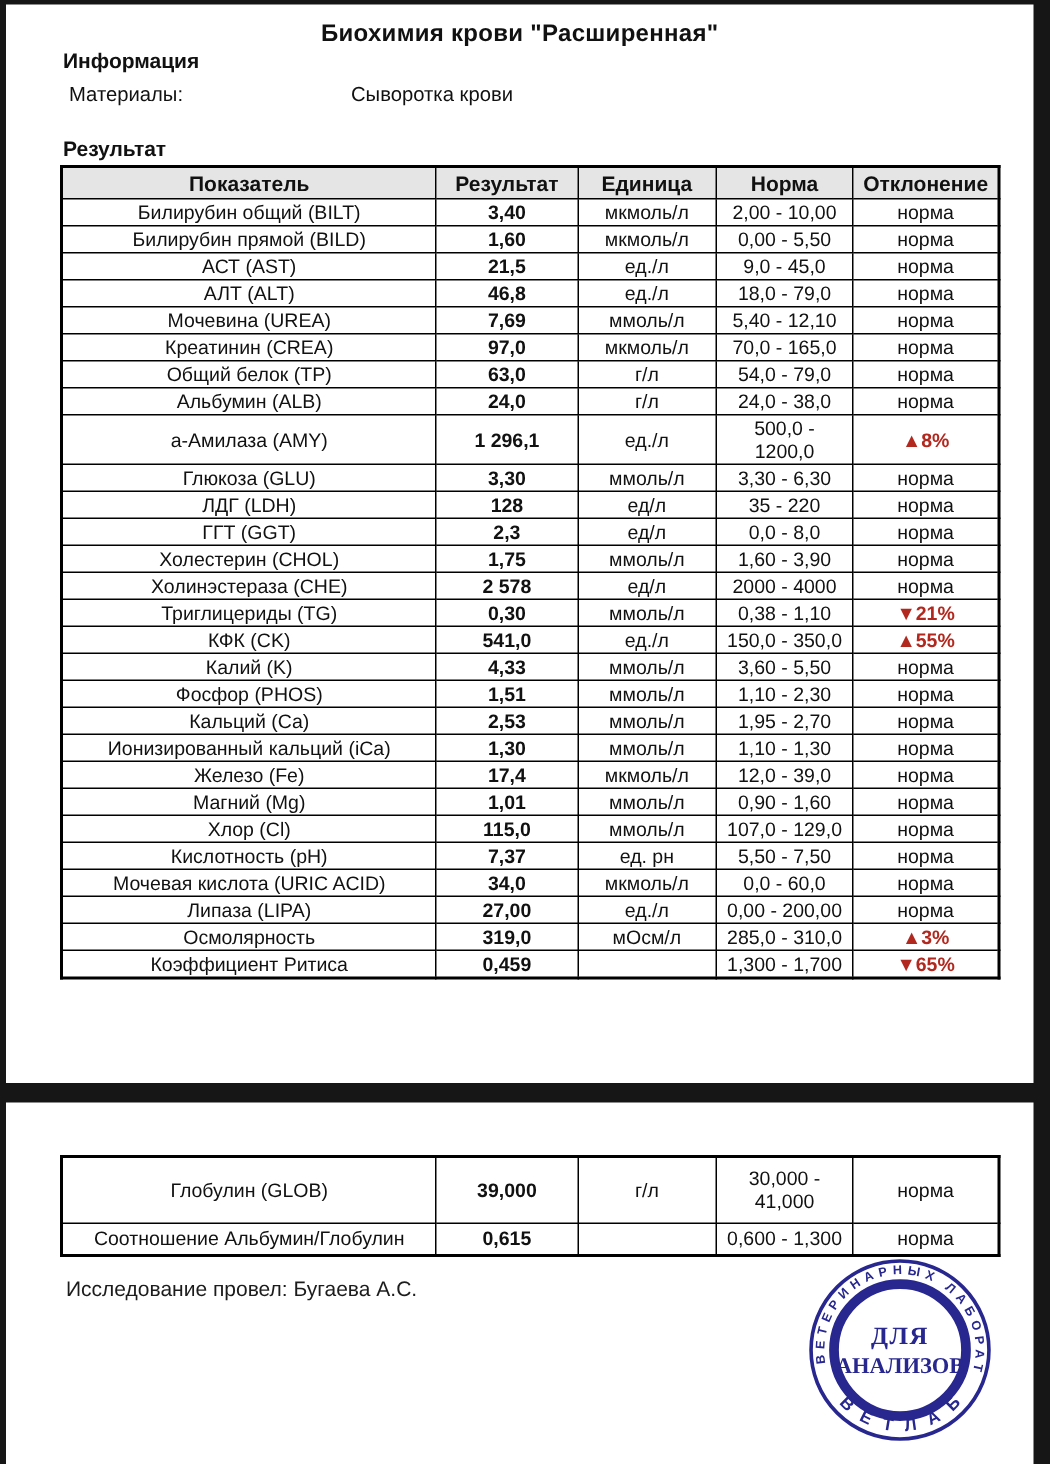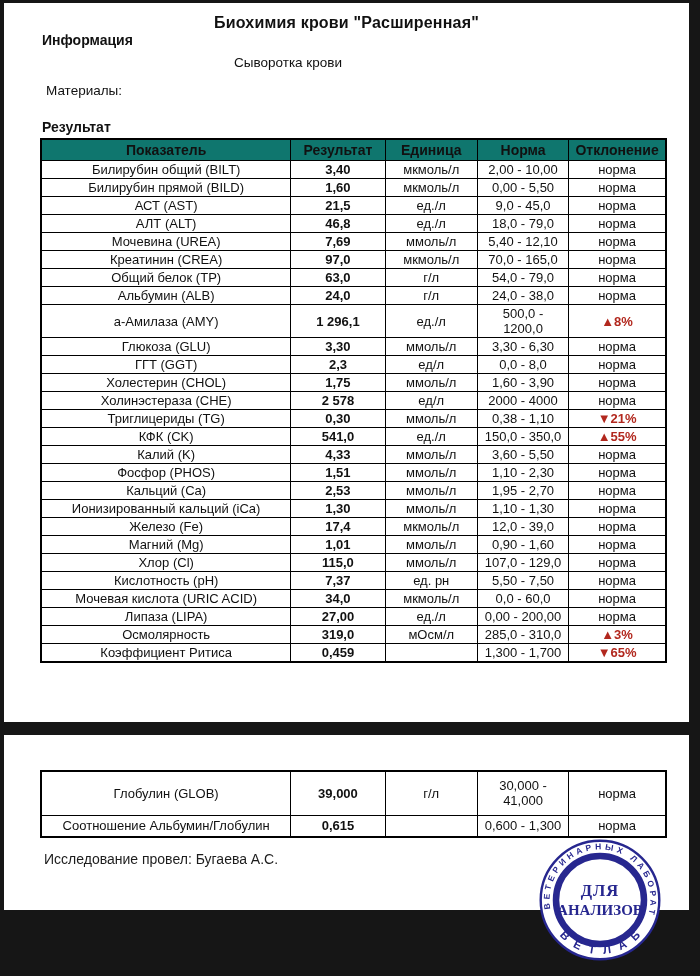--- a/index.html
+++ b/index.html
@@ -6,62 +6,62 @@
   html,body { width:700px; height:976px; }
   body {
     background:#161616;
     position:relative;
     font-family:"Liberation Sans","DejaVu Sans",sans-serif;
     color:#111;
     overflow:hidden;
   }
   .page { position:absolute; left:4px; width:685px; background:#ffffff; }
   #page1 { top:3px; height:719px; }
-  #page2 { top:735px; height:175px; }
+  #page2 { top:735px; height:241px; }
 
   .doc-title {
     text-align:center;
     font-weight:bold;
     font-size:16px;
     padding-top:11px;
     letter-spacing:0.2px;
   }
   .section-heading {
     font-weight:bold;
     font-size:14px;
     margin-left:38px;
   }
   #info-heading { }
   .materials-row {
     display:flex;
     margin-left:42px;
     margin-top:7px;
     font-size:13.5px;
   }
-  .materials-label { width:188px;margin-top:28px; }
+  .materials-label { width:188px; }
   #result-heading { margin-top:21px; margin-bottom:3px; }
 
   table.report {
     border-collapse:collapse;
     table-layout:fixed;
     margin-left:36px;
     width:627px;
     border:2px solid #000;
   }
   table.report th, table.report td {
     border:1px solid #000;
     font-size:13px;
     line-height:15px;
     padding:1px 2px;
     text-align:center;
     vertical-align:middle;
     overflow:hidden;
   }
   table.report th {
-    background:#0f766e;
+    background:#e5e5e5;
     font-size:14px;
     line-height:18px;
     height:18px;
     font-weight:bold;
   }
   th.col-name, td.cell-name { text-align:left; padding-left:4px; }
   td.cell-name { font-size:13.5px; }
   td { height:17px; }
   td.cell-result { font-weight:bold; font-size:13.5px; }
   td.cell-norm { white-space:pre-line; }
@@ -193,20 +193,27 @@
           <td class="cell-dev abnormal">▲8%</td>
         </tr>
         <tr>
           <td class="cell-name">Глюкоза (GLU)</td>
           <td class="cell-result">3,30</td>
           <td class="cell-unit">ммоль/л</td>
           <td class="cell-norm">3,30 - 6,30</td>
           <td class="cell-dev">норма</td>
         </tr>
         <tr>
+          <td class="cell-name">ЛДГ (LDH)</td>
+          <td class="cell-result">128</td>
+          <td class="cell-unit">ед/л</td>
+          <td class="cell-norm">35 - 220</td>
+          <td class="cell-dev">норма</td>
+        </tr>
+        <tr>
           <td class="cell-name">ГГТ (GGT)</td>
           <td class="cell-result">2,3</td>
           <td class="cell-unit">ед/л</td>
           <td class="cell-norm">0,0 - 8,0</td>
           <td class="cell-dev">норма</td>
         </tr>
         <tr>
           <td class="cell-name">Холестерин (CHOL)</td>
           <td class="cell-result">1,75</td>
           <td class="cell-unit">ммоль/л</td>

